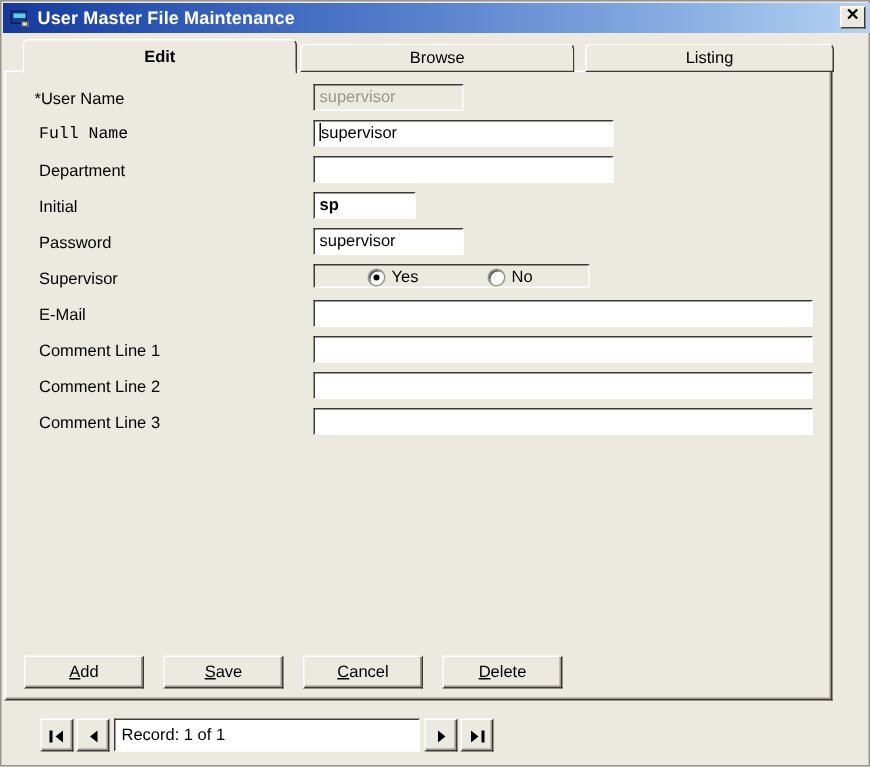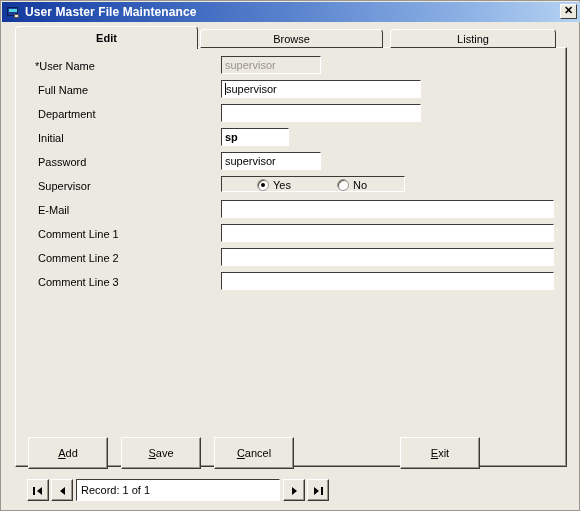--- a/index.html
+++ b/index.html
@@ -108,21 +108,21 @@
     border-bottom: none;
   }
   .tab.inactive {
     top: 2px;
     height: 19px;
     border-bottom: 1px solid #3d3a35;
     z-index: 1;
   }
   
   .panel {
-    position: absolute; left: 14px; top: 46px;
+    position: absolute; left: 2px; top: 46px;
     width: 552px; height: 420px;
     background: #ece9e0;
     border-top: 1px solid #ffffff;
     border-left: 1px solid #ffffff;
     border-right: 1px solid #3d3a35;
     border-bottom: 1px solid #3d3a35;
     box-sizing: border-box;
   }
   .panel-inner {
     position: absolute; left: 0; top: 0; right: 0; bottom: 0;
@@ -200,21 +200,21 @@
   .radio-dot.on:after {
     content: "";
     position: absolute; left: 3px; top: 3px;
     width: 4px; height: 4px;
     border-radius: 50%;
     background: #000;
   }
   
   .btn {
     position: absolute;
-    height: 32px;
+    height: 22px;
     background: #ece9e0;
     box-sizing: border-box;
     border-top: 1px solid #ffffff;
     border-left: 1px solid #ffffff;
     border-right: 1px solid #3d3a35;
     border-bottom: 1px solid #3d3a35;
     box-shadow: inset -1px -1px 0 #9a968e;
     display: flex; align-items: center; justify-content: center;
     font-size: 11px;
     font-family: "Liberation Sans", sans-serif;
@@ -299,21 +299,21 @@
     </div>
     <div class="tab inactive" style="left:352px;width:166px;margin-left:23px;">
       <span>Listing</span>
     </div>
   </div>
 
   <div class="panel">
     <div class="panel-inner">
 
       <div class="form-label" style="left:19px;top:12px;">*User Name</div>
-      <div class="form-label" style="left:22px;top:36px;">Full Name</div>
+      <div class="form-label" style="left:22px;top:36px;font-family:Liberation Mono, monospace;">Full Name</div>
       <div class="form-label" style="left:22px;top:60px;">Department</div>
       <div class="form-label" style="left:22px;top:84px;">Initial</div>
       <div class="form-label" style="left:22px;top:108px;">Password</div>
       <div class="form-label" style="left:22px;top:132px;">Supervisor</div>
       <div class="form-label" style="left:22px;top:156px;">E-Mail</div>
       <div class="form-label" style="left:22px;top:180px;">Comment Line 1</div>
       <div class="form-label" style="left:22px;top:204px;">Comment Line 2</div>
       <div class="form-label" style="left:22px;top:228px;">Comment Line 3</div>
 
       <div class="field disabled" style="left:205px;top:8px;width:100px;" title="">supervisor</div>
@@ -347,22 +347,22 @@
 
       <div class="btn" style="left:12px;top:389px;width:80px;">
         <span><u>A</u><span>dd</span></span>
       </div>
       <div class="btn" style="left:105px;top:389px;width:80px;text-align:center;">
         <span><u>S</u><span>ave</span></span>
       </div>
       <div class="btn" style="left:198px;top:389px;width:80px;">
         <span><u>C</u><span>ancel</span></span>
       </div>
-      <div class="btn" style="left:384px;top:389px;width:80px;">
-        <span><u>E</u><span>xit</span></span>
+      <div class="btn" style="left:291px;top:389px;width:80px;">
+        <span><u>D</u><span>elete</span></span>
       </div>
 
     </div>
   </div>
 
   <div class="navbar">
     <div class="nav-btn">
       <span class="glyph">
           <span class="bar-l"></span>
           <span class="tri-l" style="left:5px;"></span>

